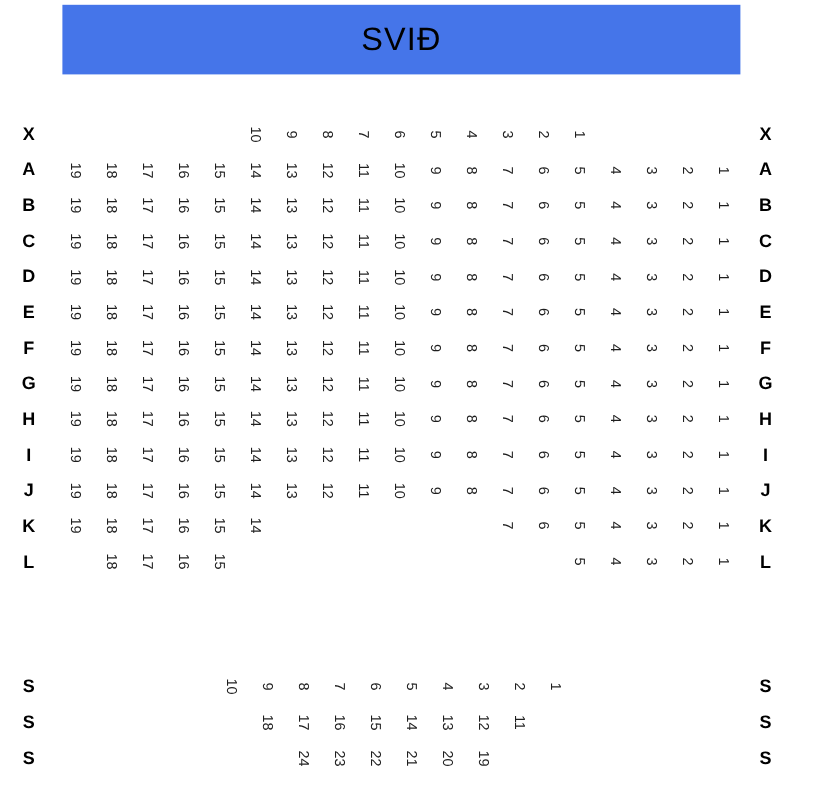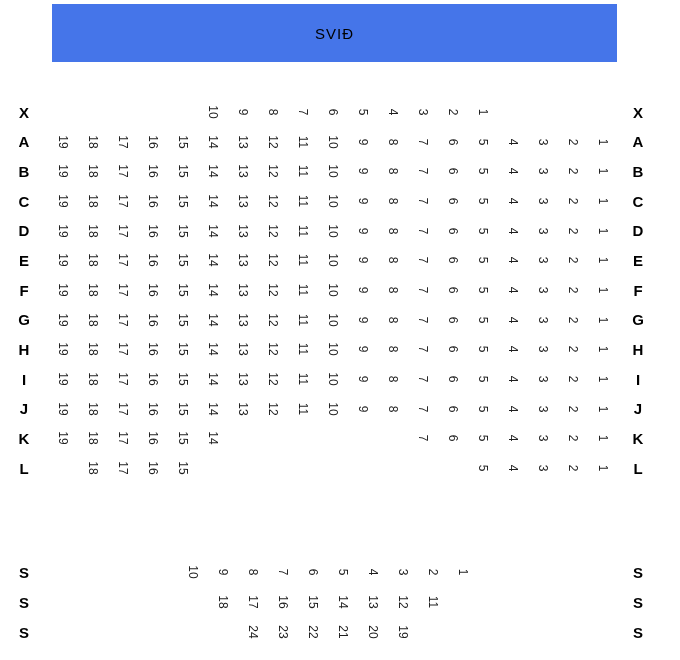--- a/index.html
+++ b/index.html
@@ -24,21 +24,21 @@
     left: 52px;
     top: 4px;
     width: 565px;
     height: 58px;
     background: var(--stage-bg);
     display: flex;
     align-items: center;
     justify-content: center;
   }
   .stage-label {
-    font-size: 15px;
+    font-size: 27px;
     letter-spacing: 1px;
     color: var(--stage-text);
     font-weight: 400;
   }
   .row-label {
     position: absolute;
     width: 26px;
     height: 20px;
     display: flex;
     align-items: center;

